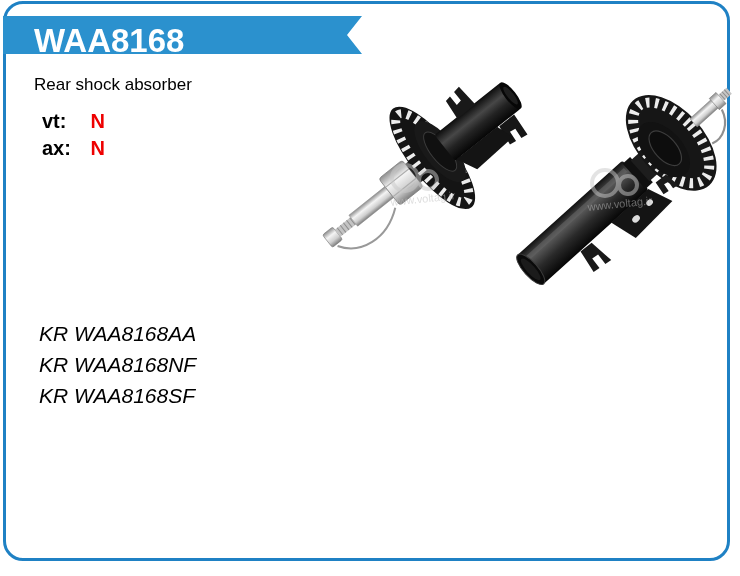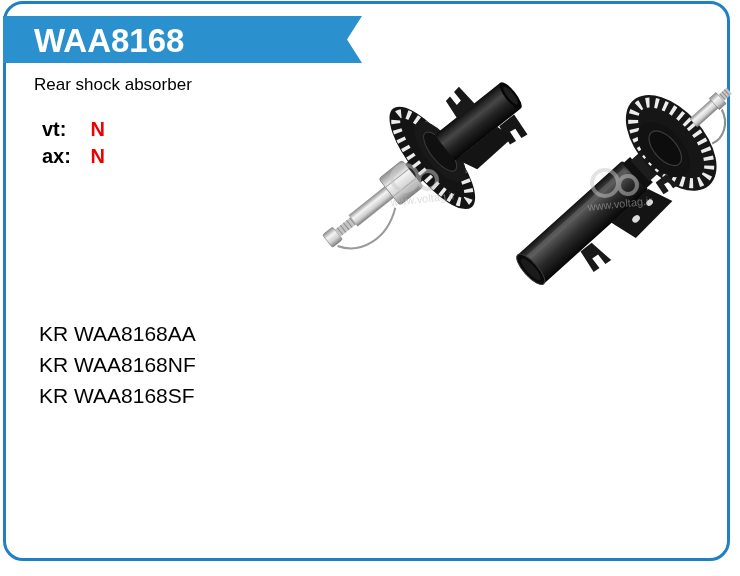--- a/index.html
+++ b/index.html
@@ -6,41 +6,41 @@
   .page{
     position:relative;width:740px;height:576px;background:#ffffff;
     overflow:hidden;font-family:"Liberation Sans",sans-serif;color:#000;
   }
   .frame{
     position:absolute;left:3px;top:1px;width:727px;height:560px;
     border:3px solid #1f81c4;border-radius:20px;box-sizing:border-box;
     pointer-events:none;
   }
   .banner{
-    position:absolute;left:3px;top:16px;width:359px;height:47px;
+    position:absolute;left:3px;top:16px;width:359px;height:38px;
     background:#2b91ce;
     clip-path:polygon(0 0,100% 0,calc(100% - 15px) 50%,100% 100%,0 100%);
     z-index:2;
   }
   .banner-text{
     display:inline-block;margin-left:31px;line-height:49px;
     font-size:33px;font-weight:bold;color:#ffffff;letter-spacing:0;
   }
   .description{
     position:absolute;left:34px;top:75px;font-size:17px;color:#000;
   }
   .attributes{
-    position:absolute;left:42px;top:116px;font-size:20px;font-weight:bold;
+    position:absolute;left:42px;top:108px;font-size:20px;font-weight:bold;
     line-height:27px;
   }
   .attr-label{display:inline-block;width:43px;color:#000;}
   .attr-value{color:#ee0000;}
   .refs{
     position:absolute;left:39px;top:318px;margin:0;padding:0;list-style:none;
-    font-size:21px;line-height:31px;color:#000;
+    font-size:21px;line-height:31px;color:#000;font-style:italic;
   }
   .application{
     position:absolute;left:278px;top:449px;width:430px;
     font-size:19.5px;line-height:26px;color:#000;
   }
   .img-left{position:absolute;left:313px;top:80px;width:216px;height:178px;}
   .img-right{position:absolute;left:500px;top:78px;width:236px;height:214px;}
 </style>
 </head>
 <body>

